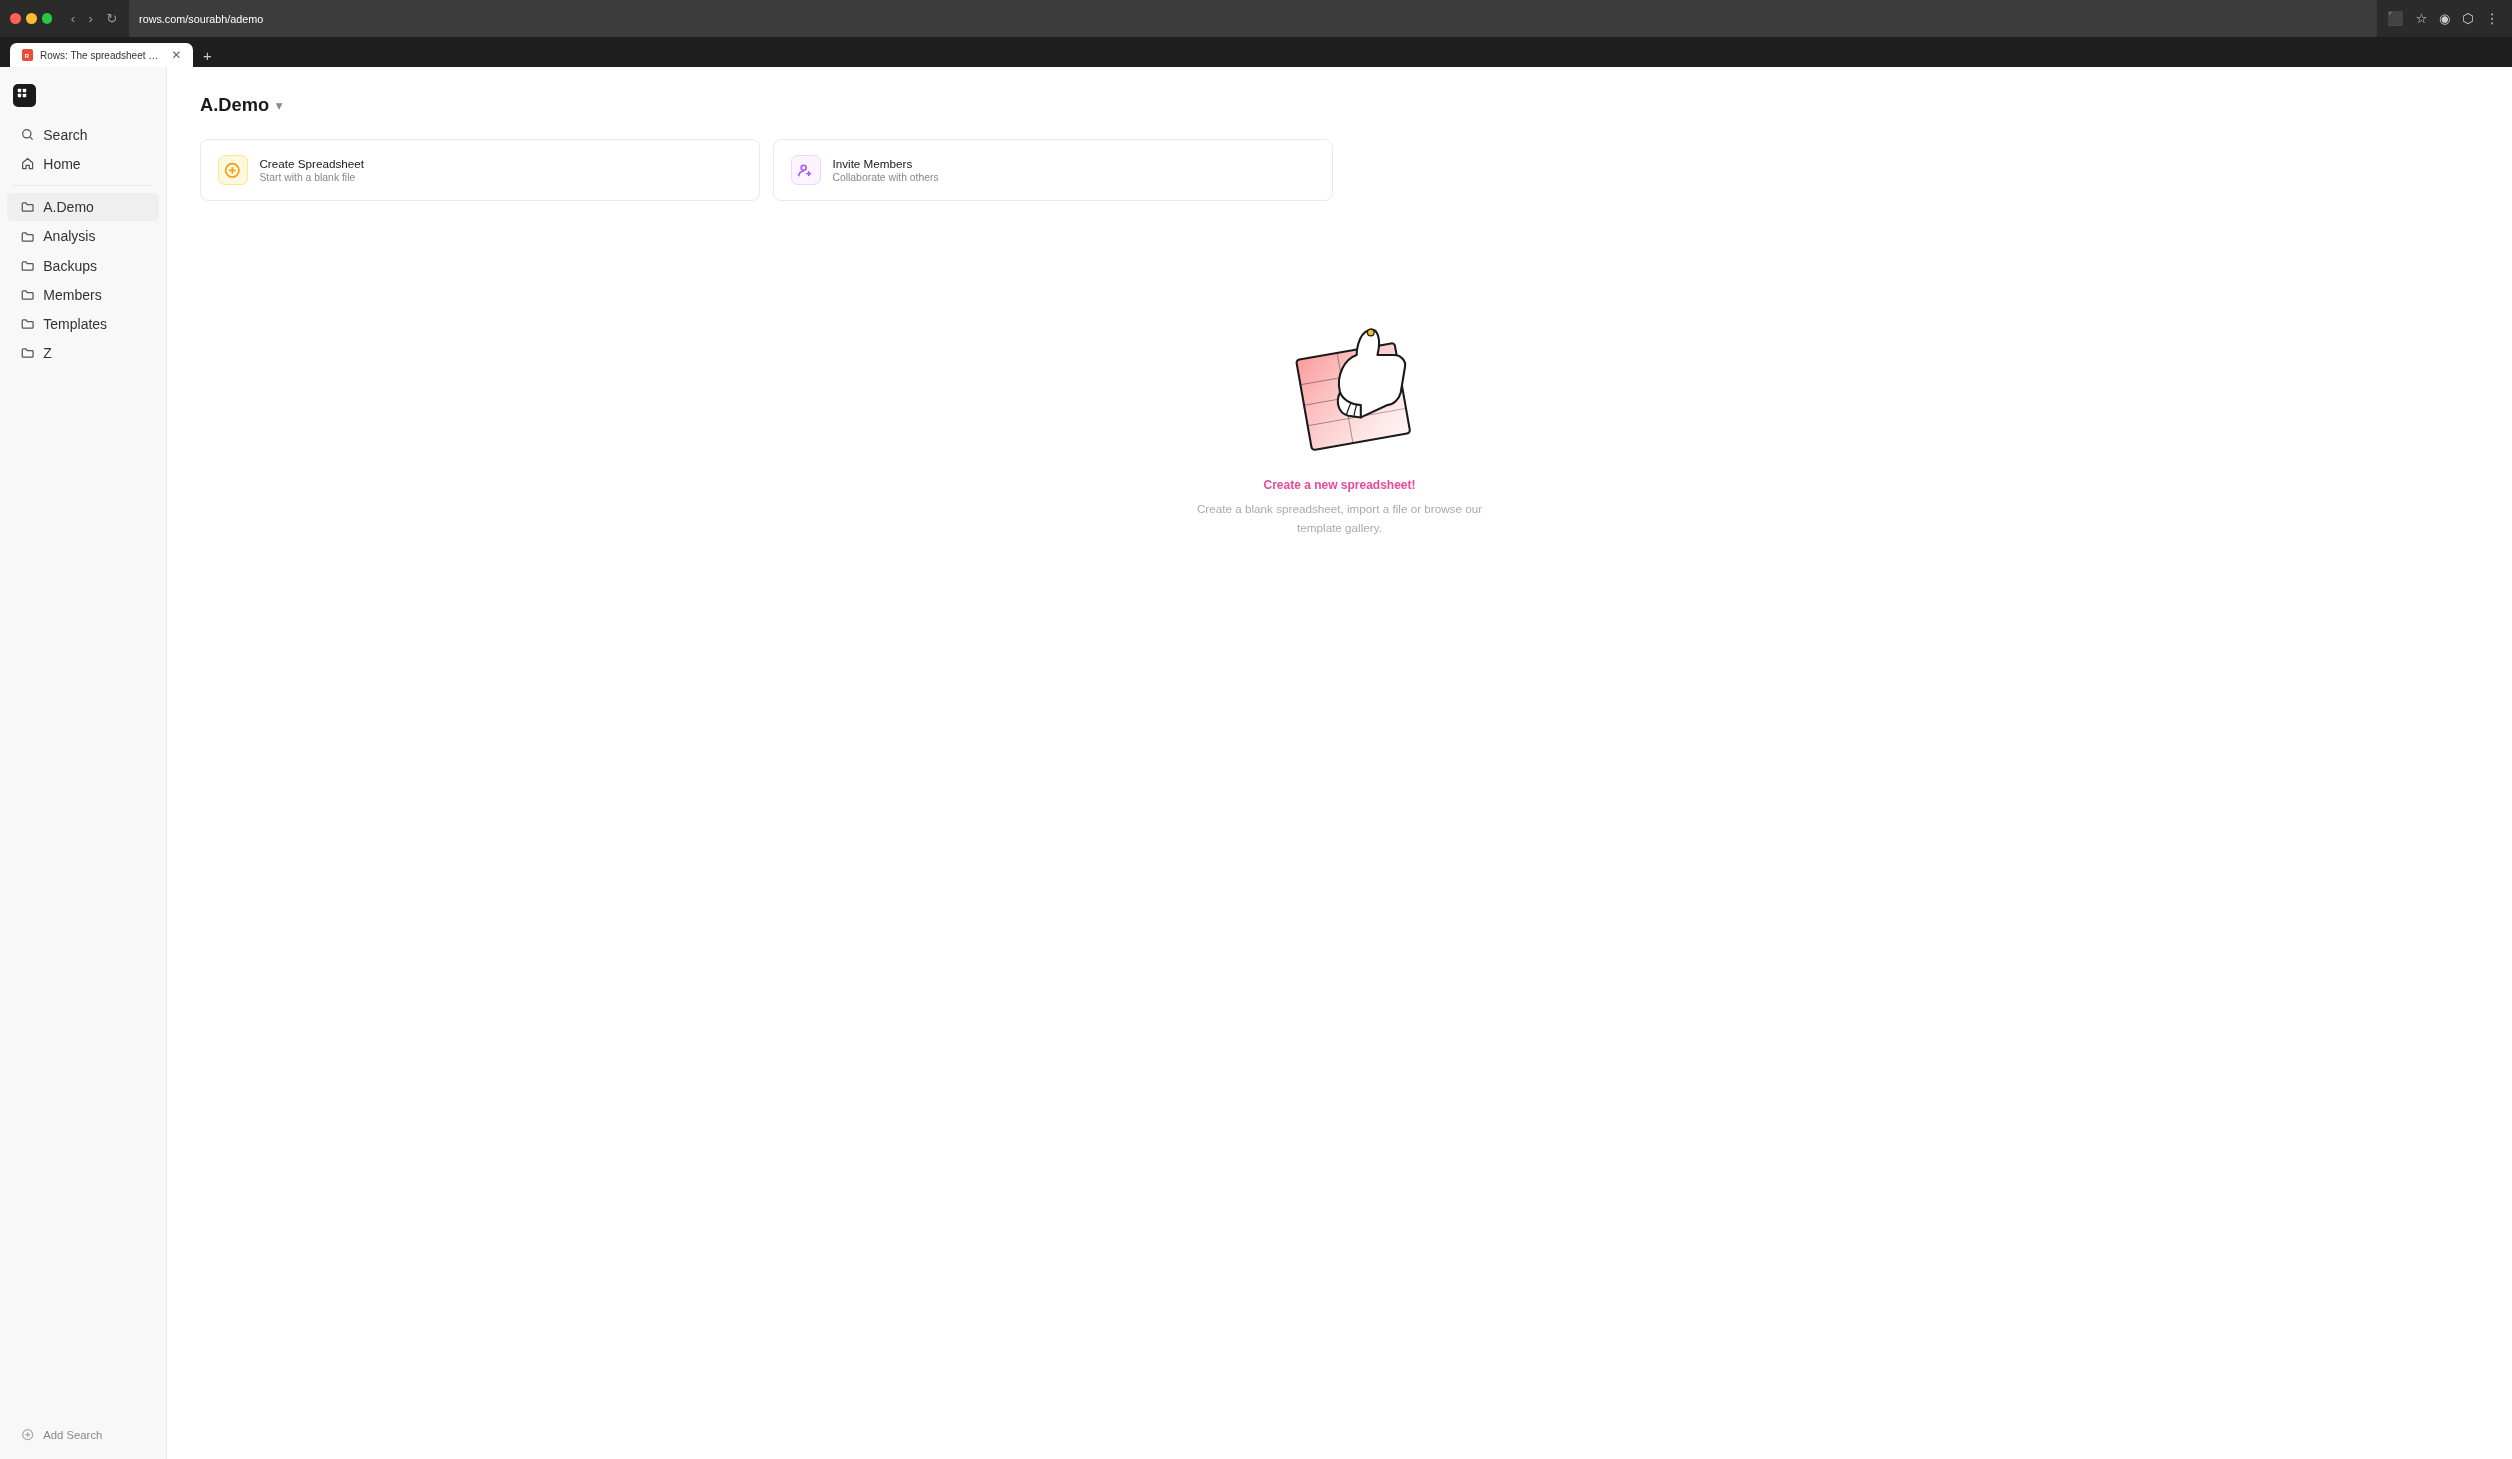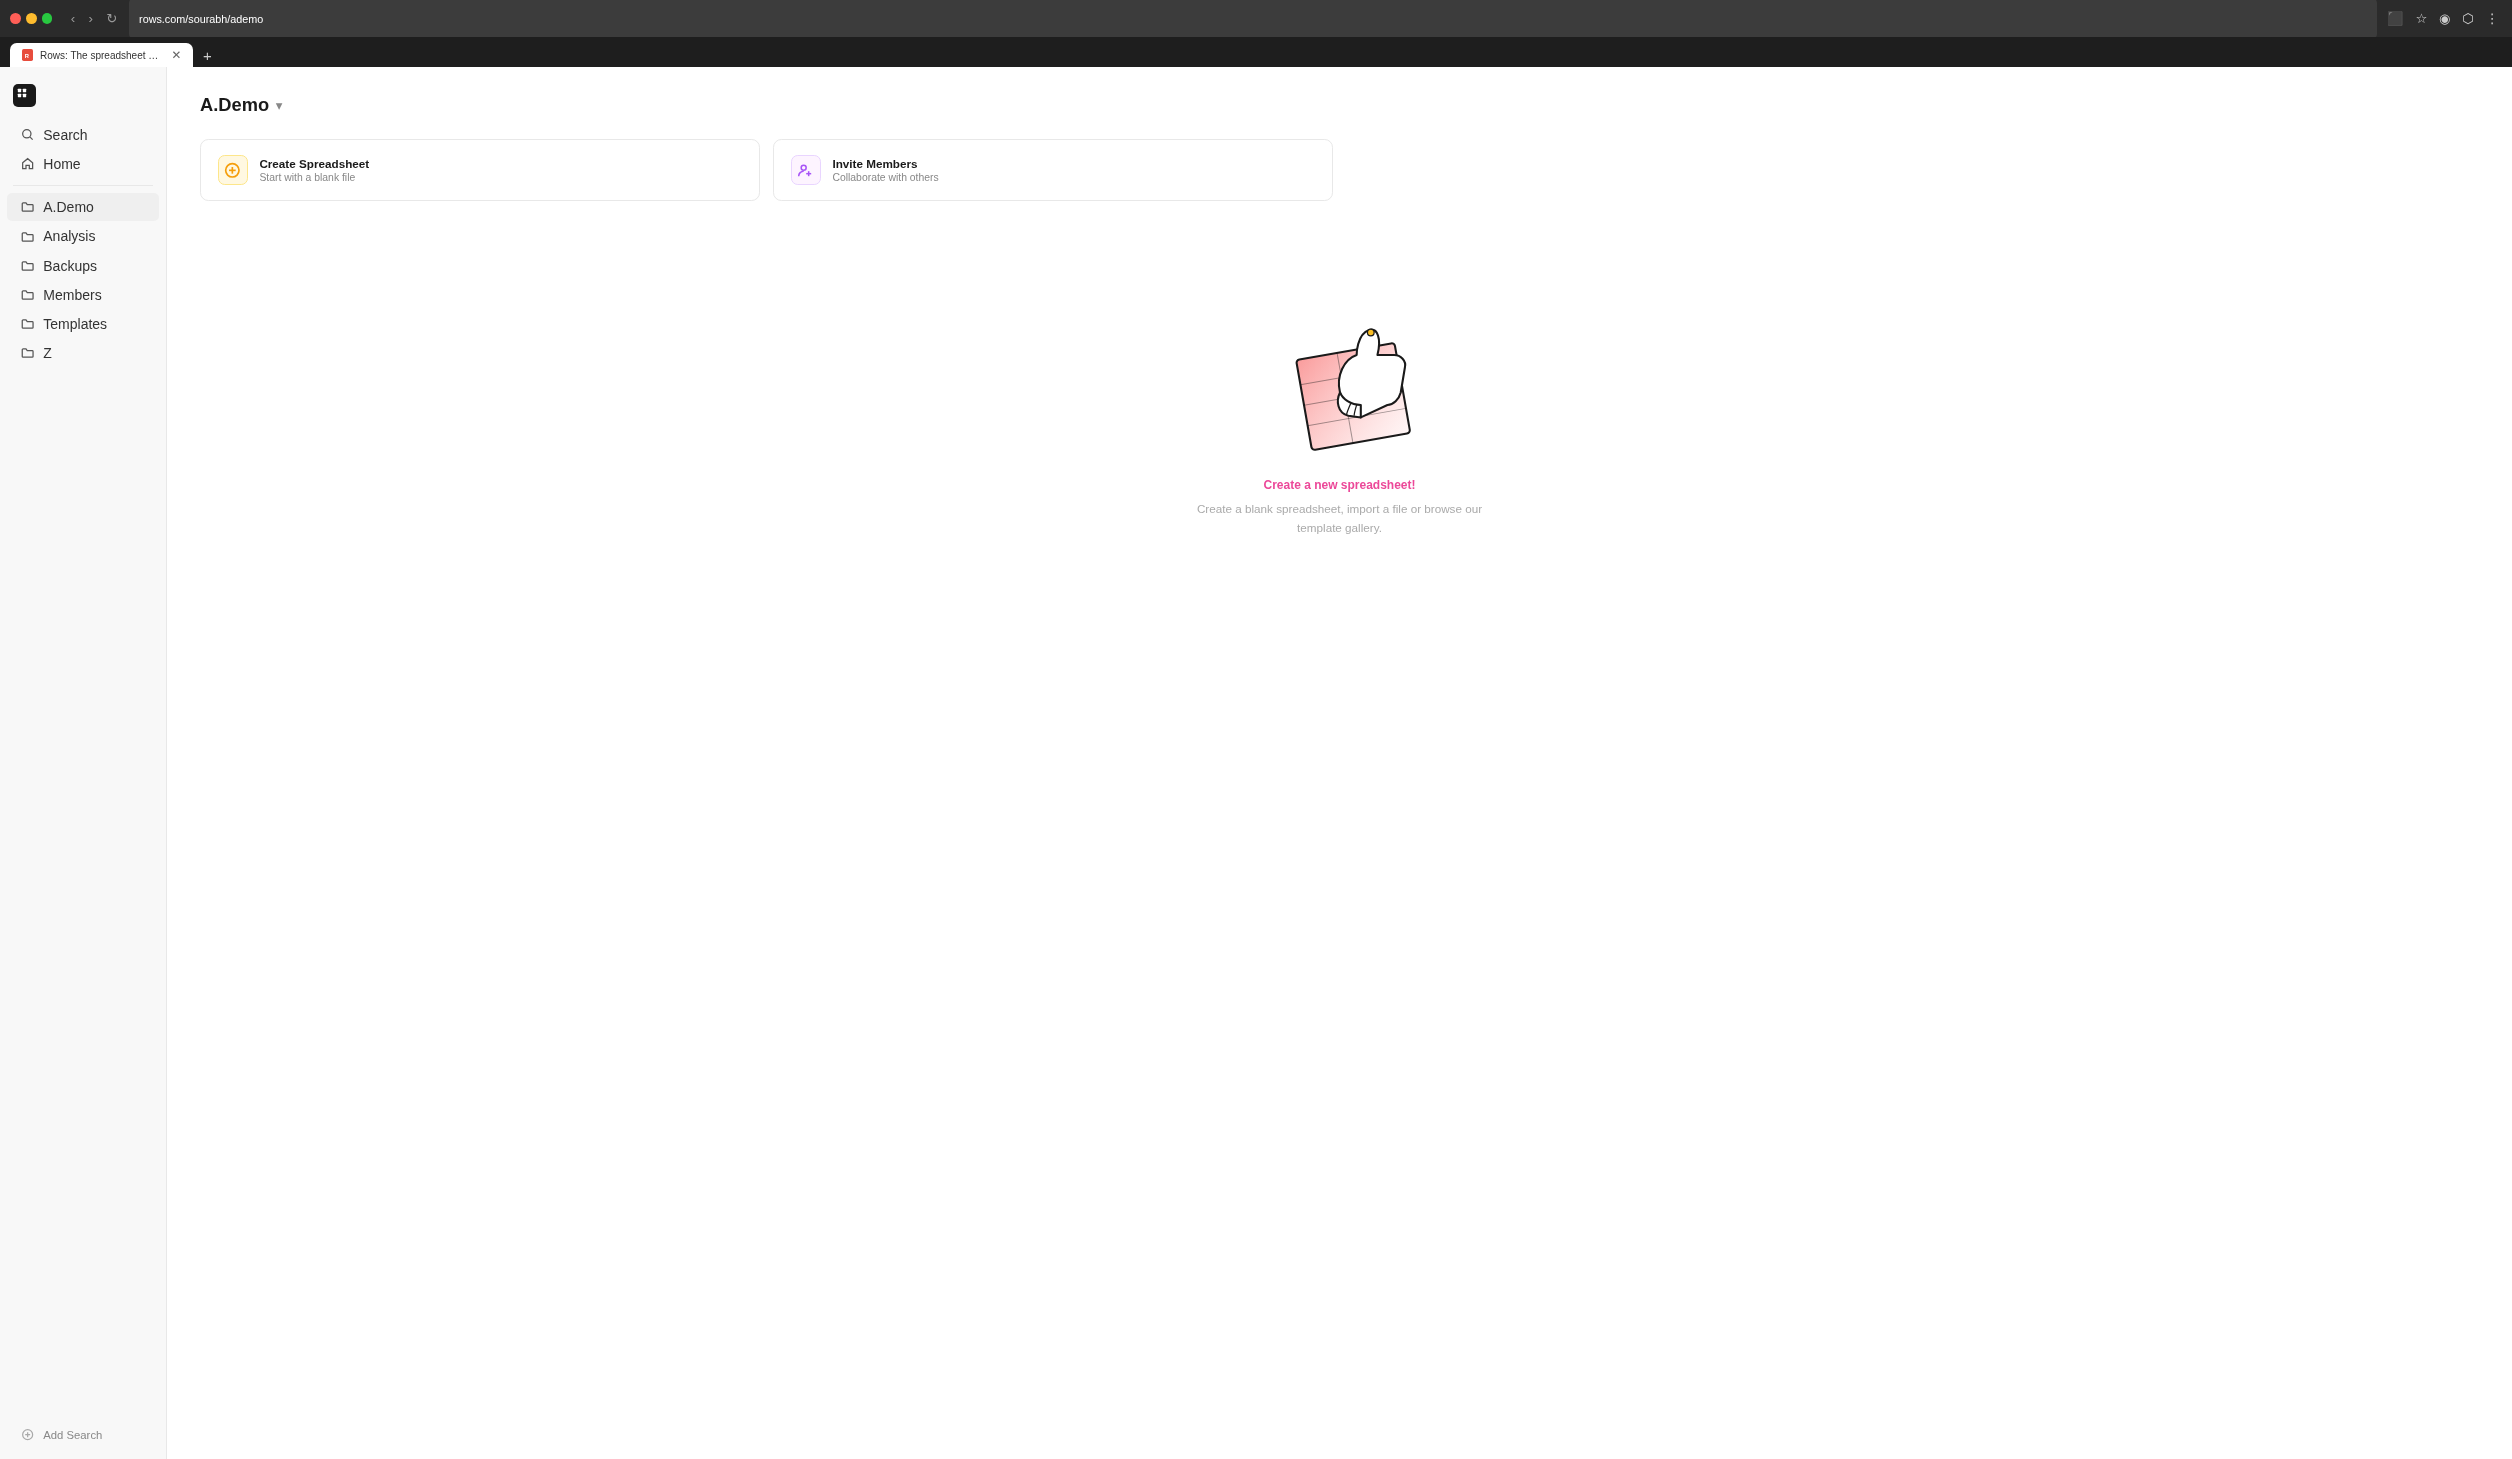--- a/index.html
+++ b/index.html
@@ -48,21 +48,21 @@
 
     
     .action-cards { display: grid; grid-template-columns: repeat(4, 1fr); gap: 13.3px; margin-bottom: 33px; }
     .action-card { border: 0.8px solid #e8e8e8; border-radius: 8.3px; padding: 15px 16.7px; display: flex; align-items: center; gap: 11.7px; cursor: pointer; background: #fff; transition: box-shadow 0.15s; }
     .action-card-icon { width: 30px; height: 30px; border-radius: 6.7px; display: flex; align-items: center; justify-content: center; flex-shrink: 0; font-size: 15px; }
     .action-card-icon.create { background: #fff8e1; color: #f59e0b; border: 1.3px solid #fde68a; }
     .action-card-icon.import { background: #f0f4ff; color: #6366f1; border: 1.3px solid #c7d2fe; }
     .action-card-icon.template { background: #f0fdf4; color: #22c55e; border: 1.3px solid #bbf7d0; }
     .action-card-icon.invite { background: #fdf4ff; color: #a855f7; border: 1.3px solid #e9d5ff; }
     .action-card-text { display: flex; flex-direction: column; gap: 1.7px; }
-    .action-card-title { font-size: 11.7px; font-weight: 700; color: #1a1a1a; }
+    .action-card-title { font-size: 11.7px; font-weight: 400; color: #1a1a1a; }
     .action-card-subtitle { font-size: 10.4px; color: #888; }
 
     
     .empty-state { display: flex; flex-direction: column; align-items: center; justify-content: center; padding: 50px 16.7px; }
     .empty-state-illustration { width: 208px; height: 167px; position: relative; margin-bottom: 27px; }
     .empty-state-title { font-size: 12px; font-weight: 700; color: #ec4899; margin-bottom: 8.3px; }
     .empty-state-subtitle { font-size: 11.7px; color: #aaa; text-align: center; line-height: 1.6; max-width: 317px; }
 
     
     .illustration-svg { width: 100%; height: 100%; }

